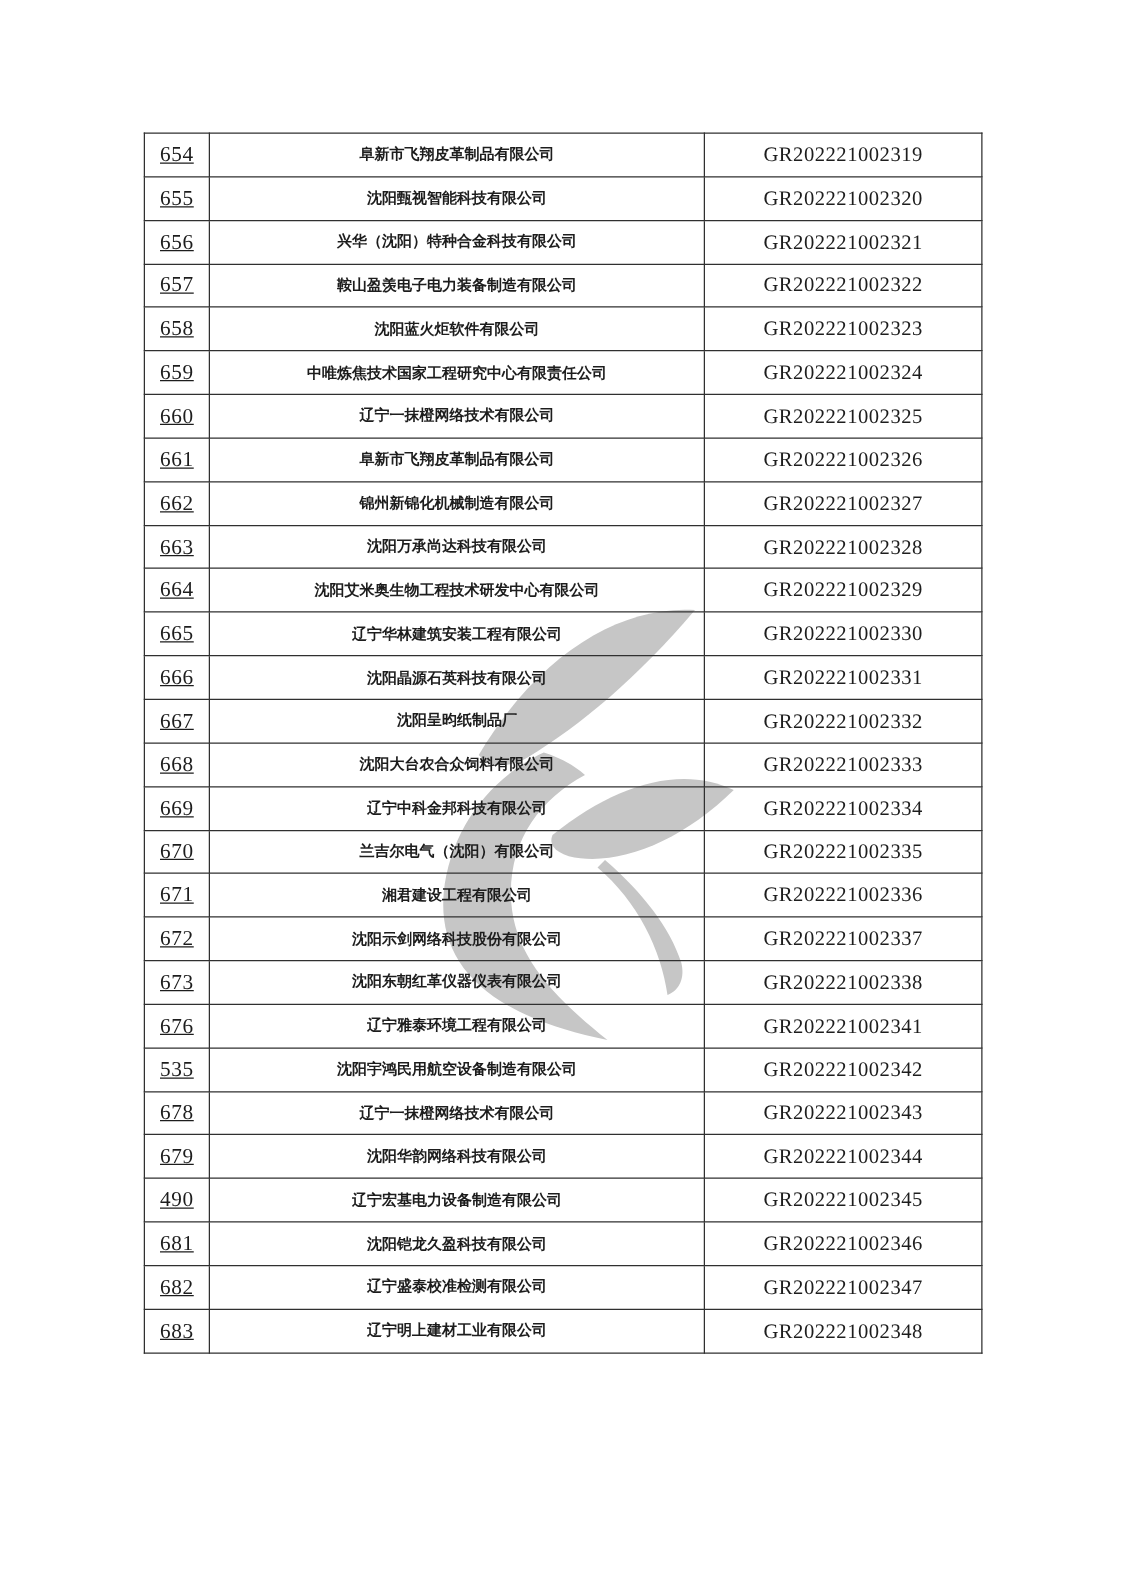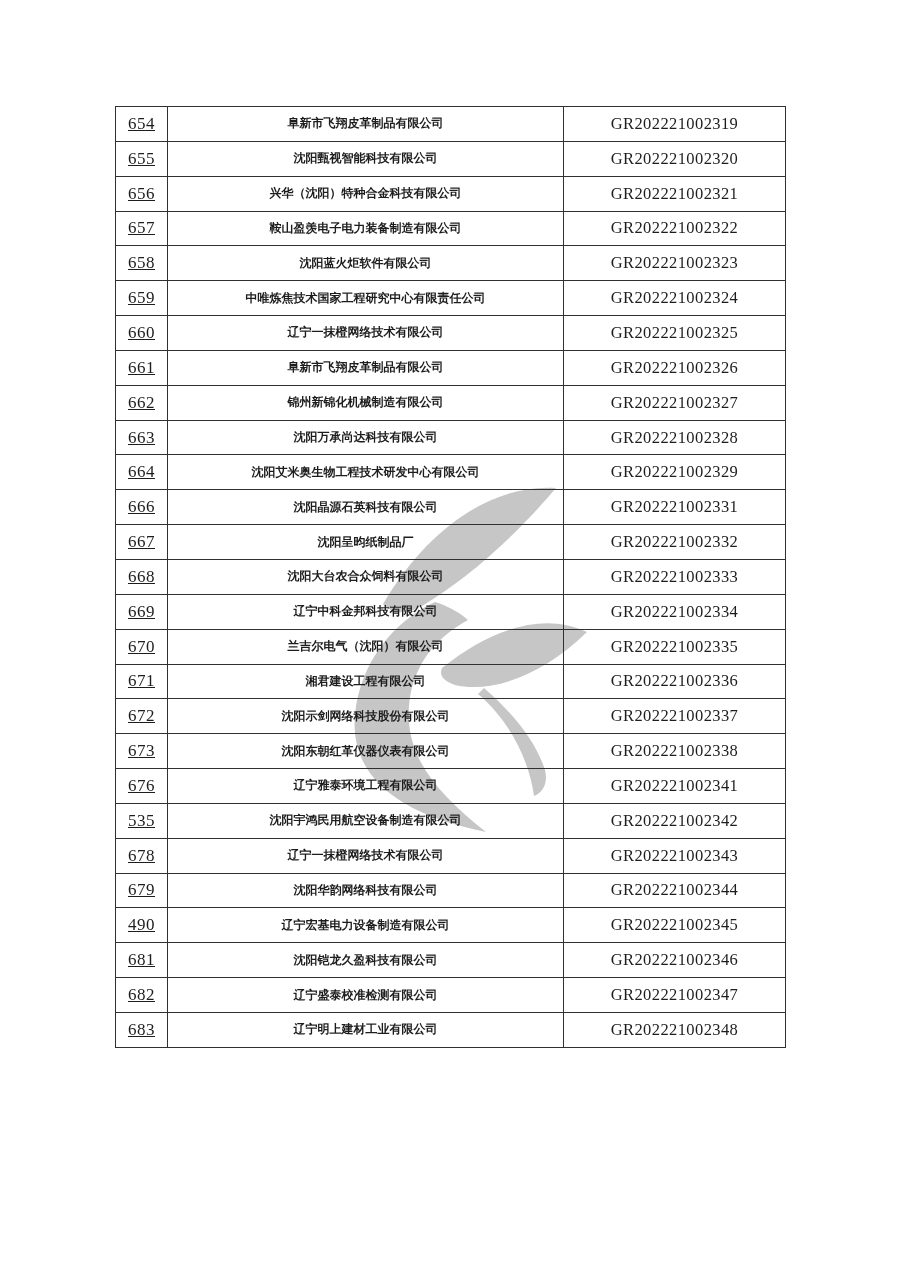--- a/index.html
+++ b/index.html
@@ -132,20 +132,25 @@
           <td class="cell-no">663</td>
           <td class="cell-company">沈阳万承尚达科技有限公司</td>
           <td class="cell-code">GR202221002328</td>
         </tr>
         <tr>
           <td class="cell-no">664</td>
           <td class="cell-company">沈阳艾米奥生物工程技术研发中心有限公司</td>
           <td class="cell-code">GR202221002329</td>
         </tr>
         <tr>
+          <td class="cell-no">665</td>
+          <td class="cell-company">辽宁华林建筑安装工程有限公司</td>
+          <td class="cell-code">GR202221002330</td>
+        </tr>
+        <tr>
           <td class="cell-no">666</td>
           <td class="cell-company">沈阳晶源石英科技有限公司</td>
           <td class="cell-code">GR202221002331</td>
         </tr>
         <tr>
           <td class="cell-no">667</td>
           <td class="cell-company">沈阳呈昀纸制品厂</td>
           <td class="cell-code">GR202221002332</td>
         </tr>
         <tr>

